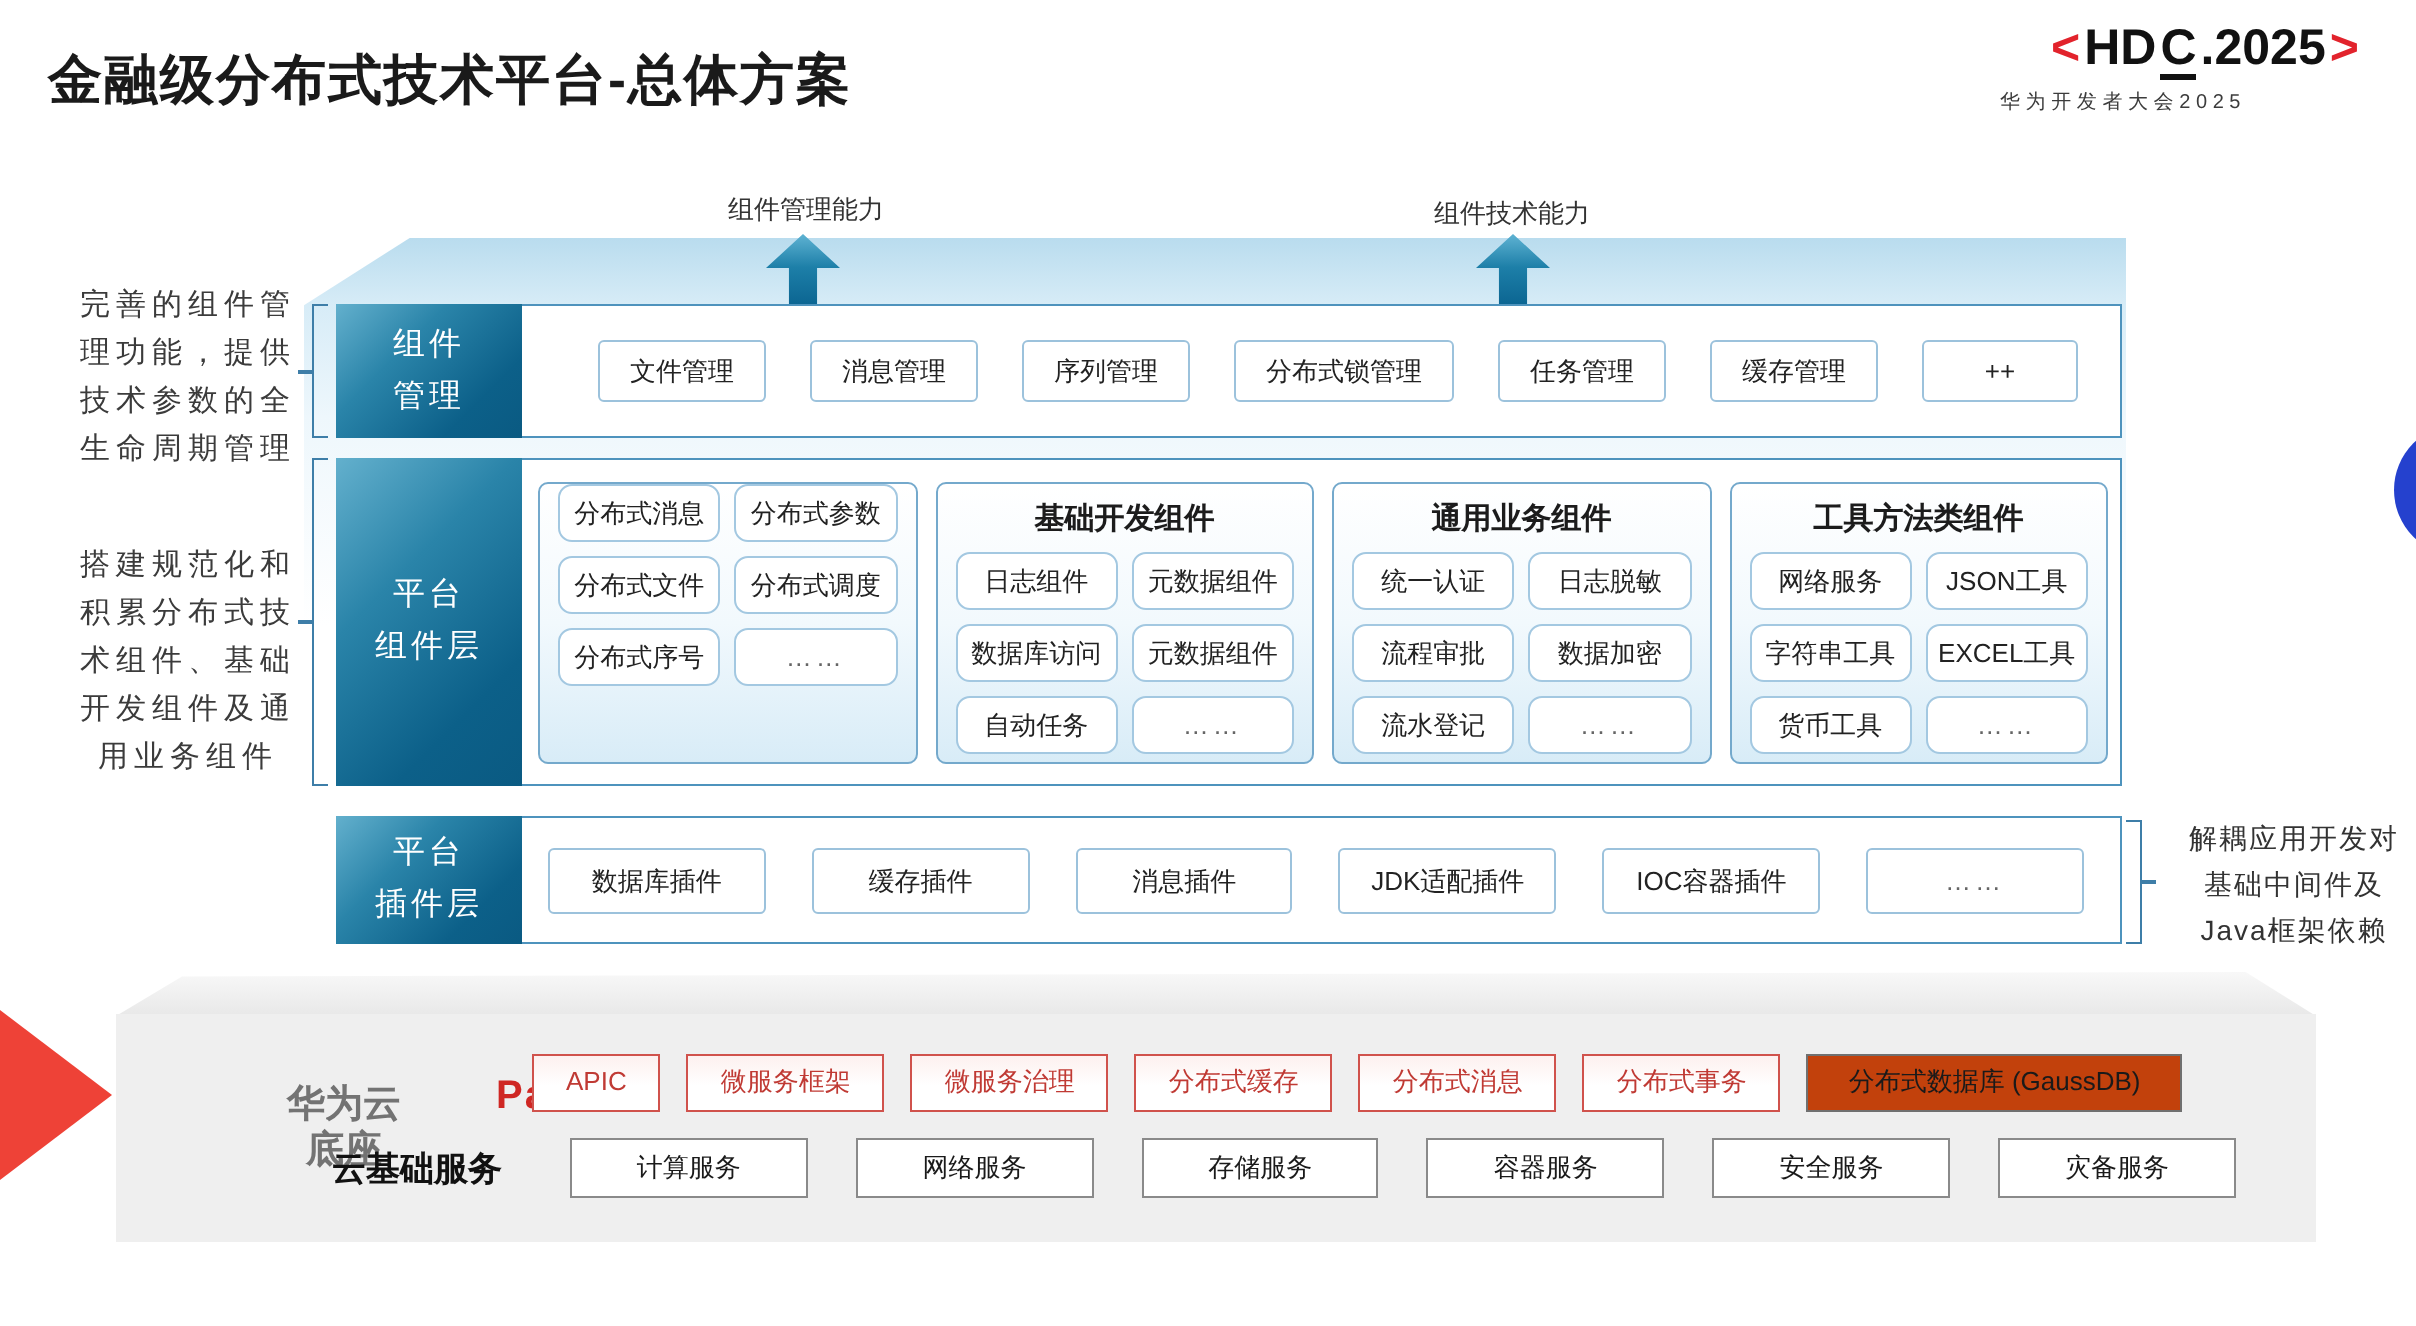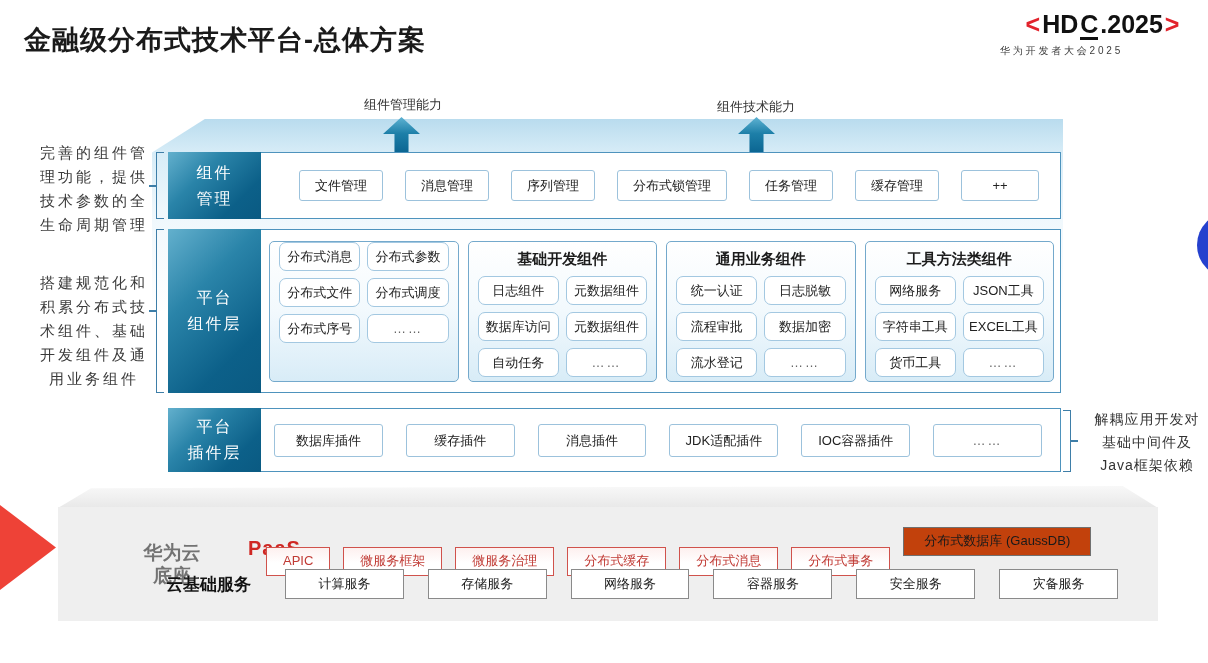--- a/index.html
+++ b/index.html
@@ -79,21 +79,21 @@
     clip-path:polygon(0 100%,3% 10%,96.8% 0,100% 100%);
     background:linear-gradient(180deg,#f8f8f8 0%,#e8e8e8 100%); }
   .cloud-panel { position:absolute; left:58px; top:507px; width:1100px; height:114px; background:#efefef; }
   .red-arrow { position:absolute; left:0; top:505px; width:56px; height:85px;
     clip-path:polygon(0 0,100% 50%,0 100%); background:#ee4237; }
   .cloud-title { position:absolute; left:64px; top:34px; width:100px; text-align:center;
     font-size:19px; font-weight:bold; line-height:23px; white-space:pre-line; color:#737373; }
   .paas-label { position:absolute; left:190px; top:30px; font-size:20px; font-weight:bold; color:#cf2723; letter-spacing:1px; }
   .paas-row { position:absolute; left:208px; top:20px; height:30px; display:flex; gap:13px; }
   .p-box { height:29px; line-height:26px; padding:0 16px; text-align:center; font-size:13px; white-space:nowrap; background:#c2410c; }
-  .p-red { border:1.5px solid #d0524c; color:#c03a34; background:linear-gradient(180deg,#fdf0ef 0%,#ffffff 55%);margin-top:20px; }
+  .p-red { border:1.5px solid #d0524c; color:#c03a34; background:linear-gradient(180deg,#fdf0ef 0%,#ffffff 55%); }
   .p-dark { border:1.5px solid #707070; color:#1a1a1a; padding:0 20px; }
   .iaas-label { position:absolute; left:108px; top:66px; font-size:17px; font-weight:600; color:#111; }
   .iaas-row { position:absolute; left:227px; top:62px; right:40px; height:30px; display:flex; gap:24px; }
   .i-box { flex:1; border:1.5px solid #8a8a8a; background:#fff; color:#1a1a1a;
     height:30px; line-height:27px; text-align:center; font-size:13px; white-space:nowrap; }
 </style>
 </head>
 <body>
 
 <div class="title">金融级分布式技术平台-总体方案</div>
@@ -221,20 +221,20 @@
     <div class="p-box p-red">微服务框架</div>
     <div class="p-box p-red">微服务治理</div>
     <div class="p-box p-red">分布式缓存</div>
     <div class="p-box p-red">分布式消息</div>
     <div class="p-box p-red">分布式事务</div>
     <div class="p-box p-dark">分布式数据库 (GaussDB)</div>
   </div>
   <div class="iaas-label">云基础服务</div>
   <div class="iaas-row">
     <div class="i-box">计算服务</div>
+    <div class="i-box">网络服务</div>
     <div class="i-box">存储服务</div>
-    <div class="i-box">网络服务</div>
     <div class="i-box">容器服务</div>
     <div class="i-box">安全服务</div>
     <div class="i-box">灾备服务</div>
   </div>
 </div>
 <div class="red-arrow"></div>
 
 </body></html>

